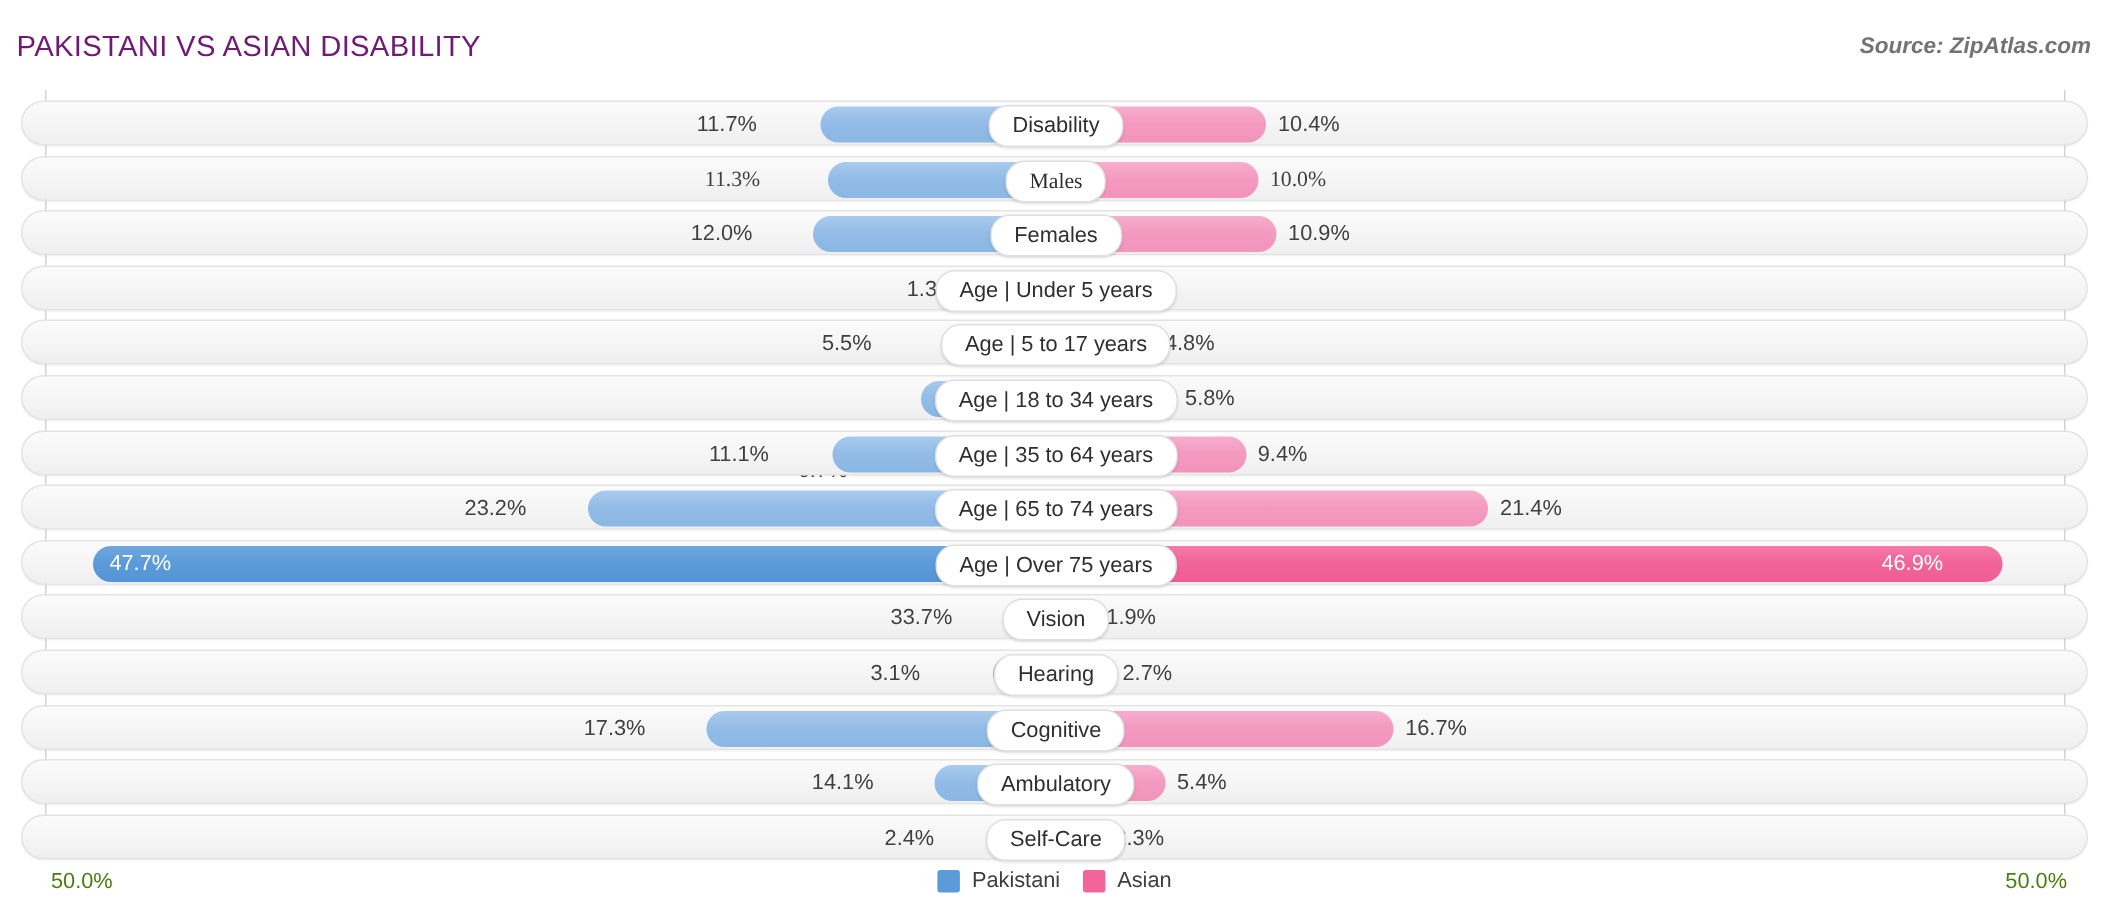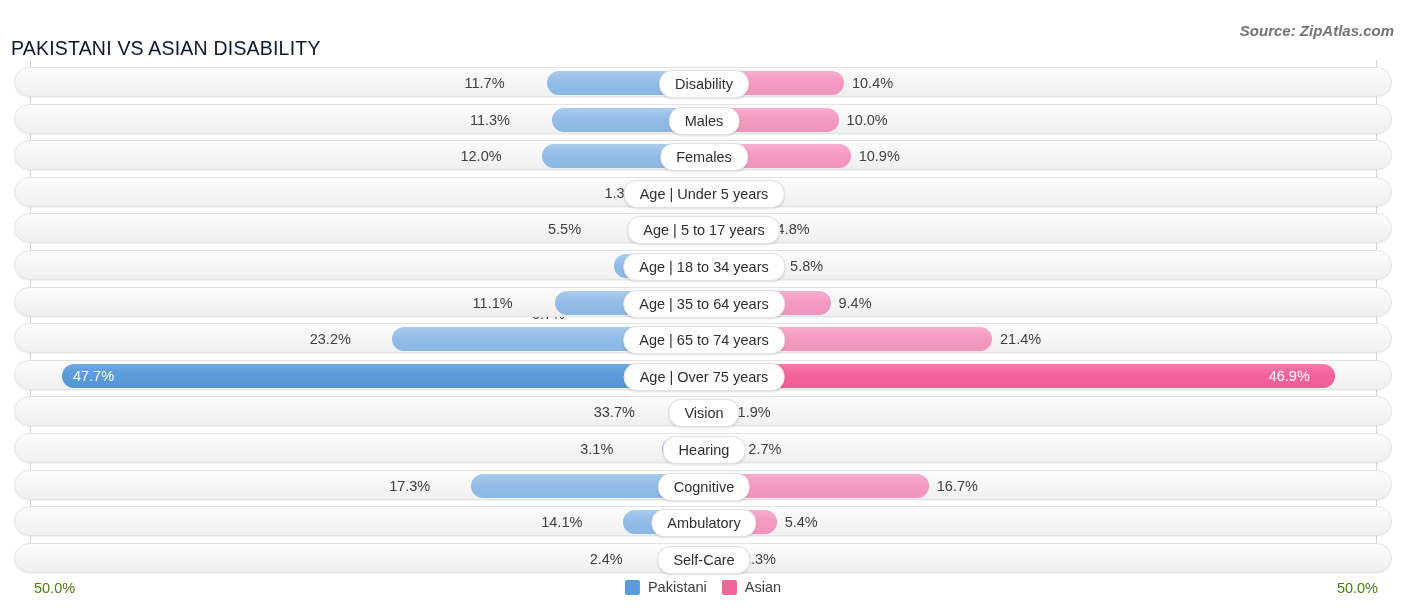--- a/index.html
+++ b/index.html
@@ -19,24 +19,24 @@
   
   #header {
     position: absolute;
     top: 0; left: 0;
     width: 1406px;
     height: 58px;
   }
   #chart-title {
     position: absolute;
     left: 11px;
-    top: 37px;
+    top: 20px;
     font-size: 19.5px;
     letter-spacing: 0.2px;
-    color: #0f172a;
+    color: #701a75;
     font-weight: 400;
     white-space: nowrap;
   }
   #source-label {
     position: absolute;
     right: 12px;
     top: 22px;
     font-size: 15px;
     font-style: italic;
     font-weight: bold;
@@ -187,21 +187,21 @@
   <div class="gridline" id="gridline-left"></div>
   <div class="gridline" id="gridline-right"></div>
   <div id="rows-container">
       <div class="row" style="top: 7px;">
         <div class="bar bar-left" style="left: 531.518px; width: 157.482px;"></div>
         <div class="bar bar-right" style="left: 689px; width: 139.984px;"></div>
         <div class="val val-left" style="left: 449.518px; width: 74px;">11.7%</div>
         <div class="val val-right" style="left: 836.984px; width: 74px;">10.4%</div>
         <div class="cat-pill" style="left: 689px;">Disability</div>
       </div>
-      <div class="row" style="top: 43.6px;">
+      <div class="row" style="top: 43.6px; font-family: Liberation Serif, serif;">
         <div class="bar bar-left" style="left: 536.902px; width: 152.098px;"></div>
         <div class="bar bar-right" style="left: 689px; width: 134.6px;"></div>
         <div class="val val-left" style="left: 454.902px; width: 74px;">11.3%</div>
         <div class="val val-right" style="left: 831.6px; width: 74px;">10.0%</div>
         <div class="cat-pill" style="left: 689px;">Males</div>
       </div>
       <div class="row" style="top: 80.2px;">
         <div class="bar bar-left" style="left: 527.48px; width: 161.52px;"></div>
         <div class="bar bar-right" style="left: 689px; width: 146.714px;"></div>
         <div class="val val-left" style="left: 445.48px; width: 74px;">12.0%</div>
@@ -240,21 +240,21 @@
         <div class="bar bar-left" style="left: 376.728px; width: 312.272px;"></div>
         <div class="bar bar-right" style="left: 689px; width: 288.044px;"></div>
         <div class="val val-left" style="left: 294.728px; width: 74px;">23.2%</div>
         <div class="val val-right" style="left: 985.044px; width: 74px;">21.4%</div>
         <div class="cat-pill" style="left: 689px;">Age | 65 to 74 years</div>
       </div>
       <div class="row highlight" style="top: 299.8px;">
         <div class="bar bar-left" style="left: 46.958px; width: 642.042px;"></div>
         <div class="bar bar-right" style="left: 689px; width: 631.274px;"></div>
         <div class="val val-left val-inside" style="left: 57.958px; width: 70px; text-align: left;">47.7%</div>
-        <div class="val val-right val-inside" style="left: 1239.27px; width: 70px; text-align: center;">46.9%</div>
+        <div class="val val-right val-inside" style="left: 1239.27px; width: 70px; text-align: left;">46.9%</div>
         <div class="cat-pill" style="left: 689px;">Age | Over 75 years</div>
       </div>
       <div class="row" style="top: 336.4px;">
         <div class="bar bar-left" style="left: 660.734px; width: 28.266px;"></div>
         <div class="bar bar-right" style="left: 689px; width: 25.574px;"></div>
         <div class="val val-left" style="left: 578.734px; width: 74px;">33.7%</div>
         <div class="val val-right" style="left: 722.574px; width: 74px;">1.9%</div>
         <div class="cat-pill" style="left: 689px;">Vision</div>
       </div>
       <div class="row" style="top: 373px;">

